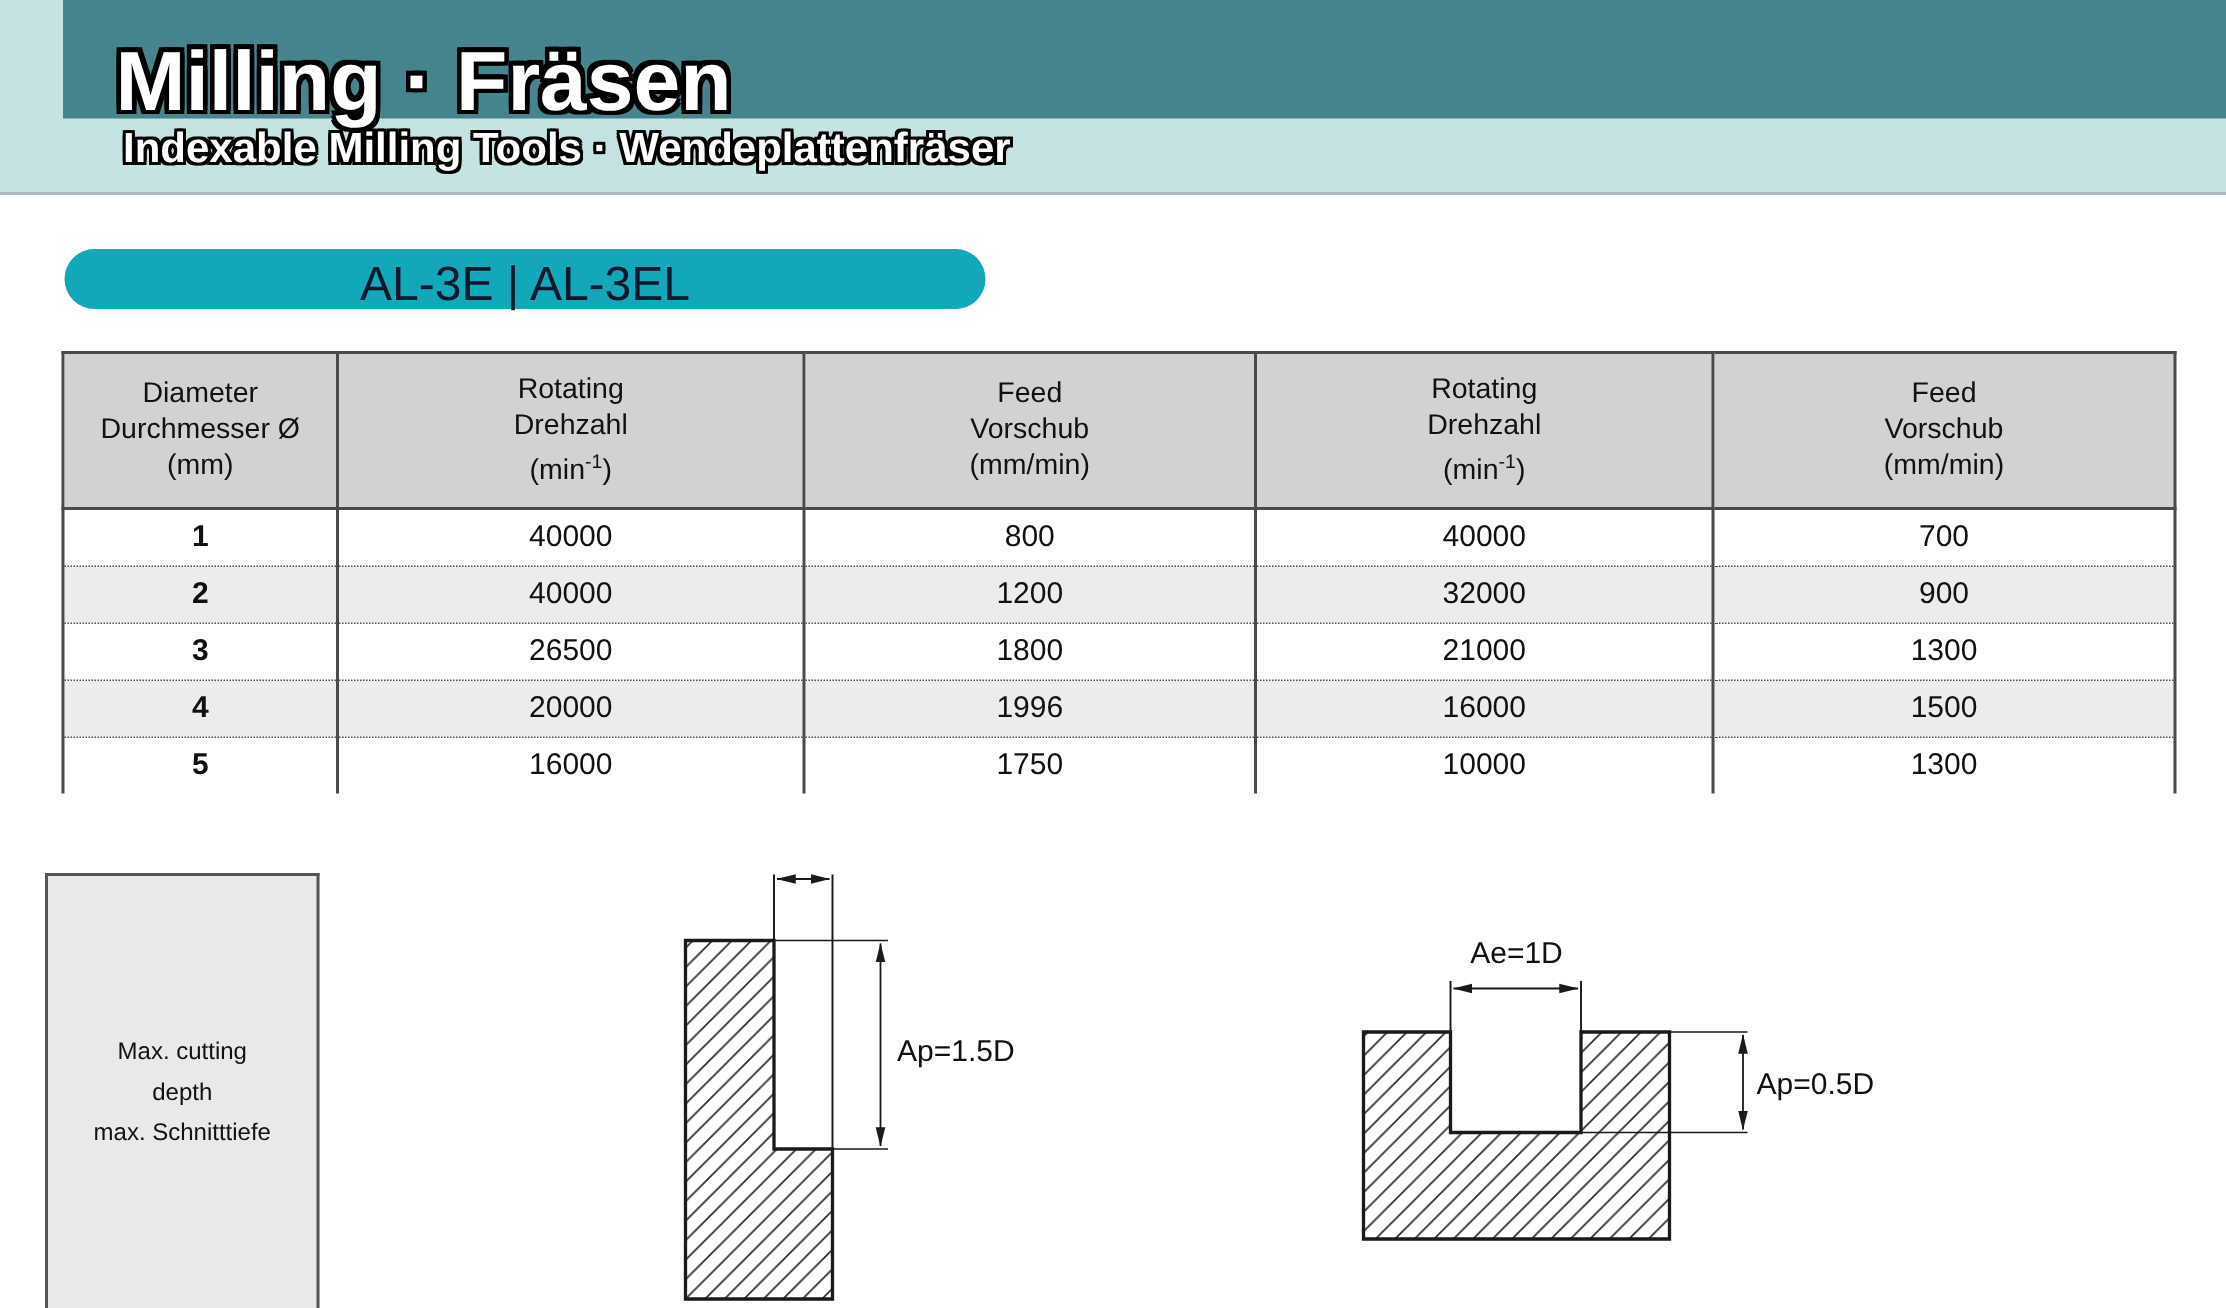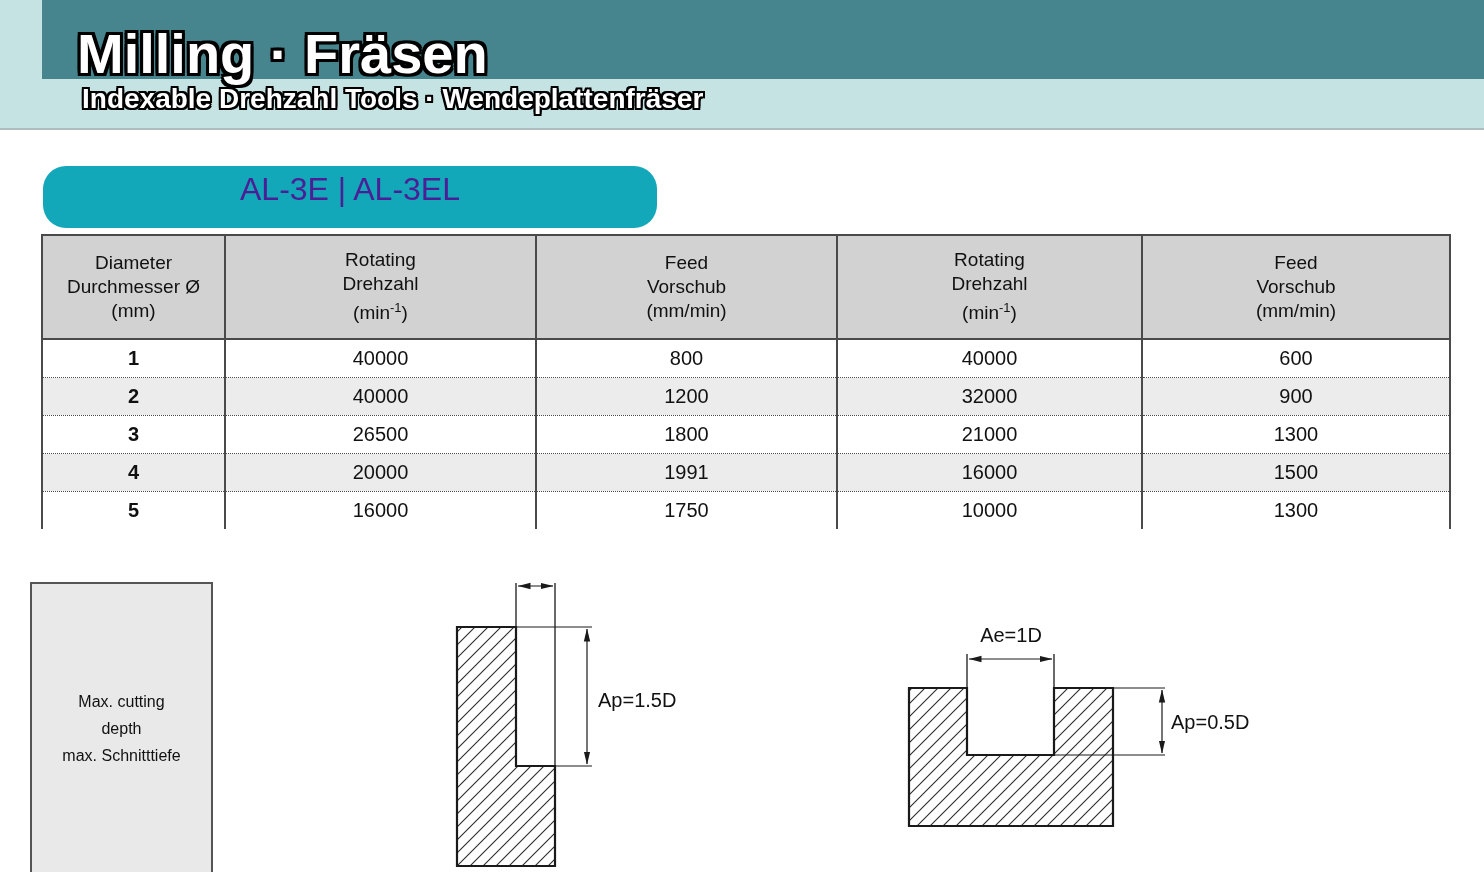--- a/index.html
+++ b/index.html
@@ -32,23 +32,23 @@
     position:absolute; left:82px; top:82px;
     font-size:28px; line-height:34px; font-weight:bold; color:#fff;
     text-shadow:
       -2px -2px 0 #000, 0 -2px 0 #000, 2px -2px 0 #000,
       -2px  0   0 #000,               2px  0   0 #000,
       -2px  2px 0 #000, 0  2px 0 #000, 2px  2px 0 #000;
   }
 
   
   .series-badge {
-    position:absolute; left:43px; top:166px; width:614px; height:62px;
+    position:absolute; left:43px; top:166px; width:614px; height:40px;
     background:#12a7b9; border-radius:23px;
-    color:#4c1d95; font-size:32px; line-height:47px; text-align:center;
+    color:#0f172a; font-size:32px; line-height:47px; text-align:center;
   }
 
   
   .table-wrap { position:absolute; left:41px; top:234px; }
   table.spec {
     border-collapse:collapse; table-layout:fixed; width:1408px;
     border:2px solid #4a4a4a; border-bottom:none;
   }
   table.spec th, table.spec td {
     vertical-align:middle; text-align:center; font-weight:normal;
@@ -79,21 +79,21 @@
   #drawing-slot   { left:420px; top:578px; }
   #drawing-pocket { left:880px; top:590px; }
   .drawing text { font-size:20px; fill:#111; }
 </style>
 </head>
 <body>
 
 <div class="page-header">
   <div class="band-dark"></div>
   <h1 class="page-title">Milling · Fräsen</h1>
-  <div class="page-subtitle">Indexable Drehzahl Tools · Wendeplattenfräser</div>
+  <div class="page-subtitle">Indexable Milling Tools · Wendeplattenfräser</div>
 </div>
 
 <div class="series-badge">AL-3E | AL-3EL</div>
 
 <div class="table-wrap">
   <table class="spec">
     <colgroup>
       <col style="width:183px">
         <col style="width:311px">
         <col style="width:301px">
@@ -122,40 +122,40 @@
 Vorschub
 (mm/min)</th>
       </tr>
     </thead>
     <tbody>
       <tr>
         <td class="dia">1</td>
         <td>40000</td>
         <td>800</td>
         <td>40000</td>
-        <td>600</td>
+        <td>700</td>
       </tr>
       <tr>
         <td class="dia">2</td>
         <td>40000</td>
         <td>1200</td>
         <td>32000</td>
         <td>900</td>
       </tr>
       <tr>
         <td class="dia">3</td>
         <td>26500</td>
         <td>1800</td>
         <td>21000</td>
         <td>1300</td>
       </tr>
       <tr>
         <td class="dia">4</td>
         <td>20000</td>
-        <td>1991</td>
+        <td>1996</td>
         <td>16000</td>
         <td>1500</td>
       </tr>
       <tr>
         <td class="dia">5</td>
         <td>16000</td>
         <td>1750</td>
         <td>10000</td>
         <td>1300</td>
       </tr>

